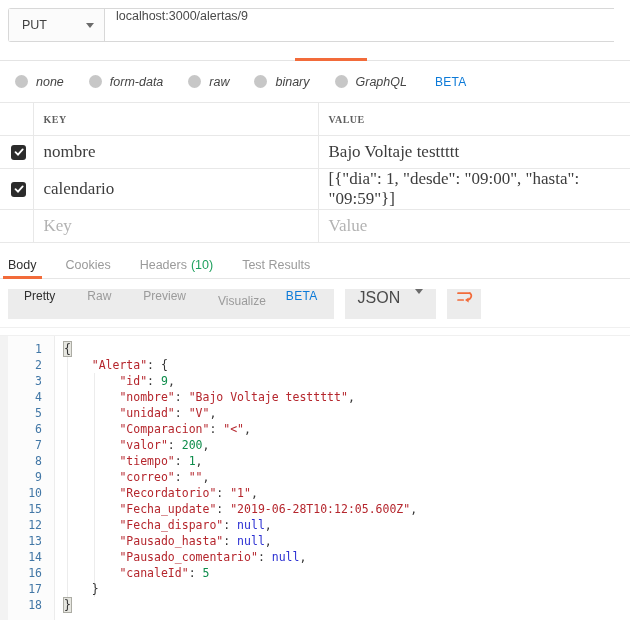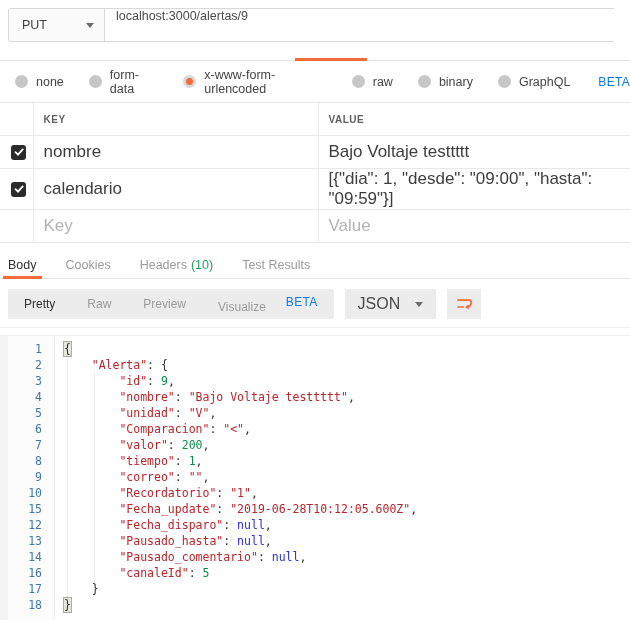--- a/index.html
+++ b/index.html
@@ -22,25 +22,25 @@
   .req-tab-indicator { position:absolute; bottom:-1px; left:295px; width:72px; height:3px; background:#f26b3a; }
 
   
   .modes-row { height:41px; display:flex; align-items:center; padding-left:15px; gap:25px; }
   .mode { display:flex; align-items:center; gap:8px; cursor:pointer; }
   .radio { width:13px; height:13px; border-radius:50%; background:#c7c7c7; flex:none;
     display:flex; align-items:center; justify-content:center; }
   .mode.selected .radio { background:#d9d9d9; }
   .radio .dot { display:none; width:7px; height:7px; border-radius:50%; background:#f26b3a; }
   .mode.selected .radio .dot { display:block; }
-  .mode-label { font-size:12.5px; color:#454545; }
+  .mode-label { font-size:12.5px; color:#454545;font-style:italic; }
   sup.beta { font-size:12px; font-weight:normal; color:#0c7ad8; margin-left:20px; letter-spacing:.3px; }
 
   
-  table.kv { width:100%; border-collapse:collapse; border-top:1px solid #e8e8e8; table-layout:fixed; }
+  table.kv { width:100%; border-collapse:collapse; border-top:1px solid #e8e8e8; table-layout:fixed;font-family:Liberation Serif, serif; }
   table.kv td, table.kv th { border-bottom:1px solid #e8e8e8; height:33px; vertical-align:middle; }
   col.c-cb { width:33px; } col.c-key { width:285px; }
   td.sep, th.sep { border-right:1px solid #e8e8e8; }
   th { text-align:left; font-size:10px; font-weight:bold; color:#5f5f5f; letter-spacing:.5px; padding-left:10px; }
   td.cell { font-size:17px; color:#3d3d3d; padding-left:10px; }
   tr.ph td.cell { color:#b3b3b3; height:31px; }
   .checkbox { width:15px; height:15px; margin-left:11px; background:#2b2b2b; border-radius:3px;
     display:flex; align-items:center; justify-content:center; cursor:pointer; }
   .checkbox svg { display:block; }
 
@@ -50,21 +50,21 @@
   .resp-tab { font-size:12.5px; color:#9a9a9a; cursor:pointer; position:relative;
     height:100%; display:flex; align-items:center; }
   .resp-tab.active { color:#2f2f2f; }
   .resp-tab.active::after { content:""; position:absolute; left:-5px; right:-5px; bottom:-1px;
     height:3px; background:#f26b3a; }
   .resp-tab .count { color:#1fa05e; margin-left:4px; }
 
   
   .view-toolbar { margin:10px 0 0 8px; display:flex; gap:11px; height:30px; }
   .seg, .lang-select, .wrap-btn { background:#ececec; border-radius:0; display:flex;
-    align-items:center; height:30px; }
+    align-items:flex-start; height:30px; }
   .seg { padding:0 16px; gap:32px; }
   .seg .seg-item { font-size:12px; color:#9b9b9b; cursor:pointer; }
   .seg .seg-item.active { color:#2f2f2f; }
   .lang-select { padding:0 13px; gap:15px; cursor:pointer; }
   .lang-label { font-size:16px; color:#4a4a4a; }
   .wrap-btn { width:34px; justify-content:center; cursor:pointer; }
   .hline { height:1px; background:#f0f0f0; margin-top:8px; }
 
   
   .code-area { position:relative; margin-top:7px; border-top:1px solid #f0f0f0;
@@ -104,26 +104,20 @@
 </div>
 
 <div class="modes-row">
   <span class="mode">
     <span class="radio"></span>
     <span class="mode-label">none</span>
   </span>
   <span class="mode">
     <span class="radio"></span>
     <span class="mode-label">form-data</span>
-  </span>
-  <span class="mode selected">
-    <span class="radio">
-        <span class="dot"></span>
-      </span>
-    <span class="mode-label">x-www-form-urlencoded</span>
   </span>
   <span class="mode">
     <span class="radio"></span>
     <span class="mode-label">raw</span>
   </span>
   <span class="mode">
     <span class="radio"></span>
     <span class="mode-label">binary</span>
   </span>
   <span class="mode">

